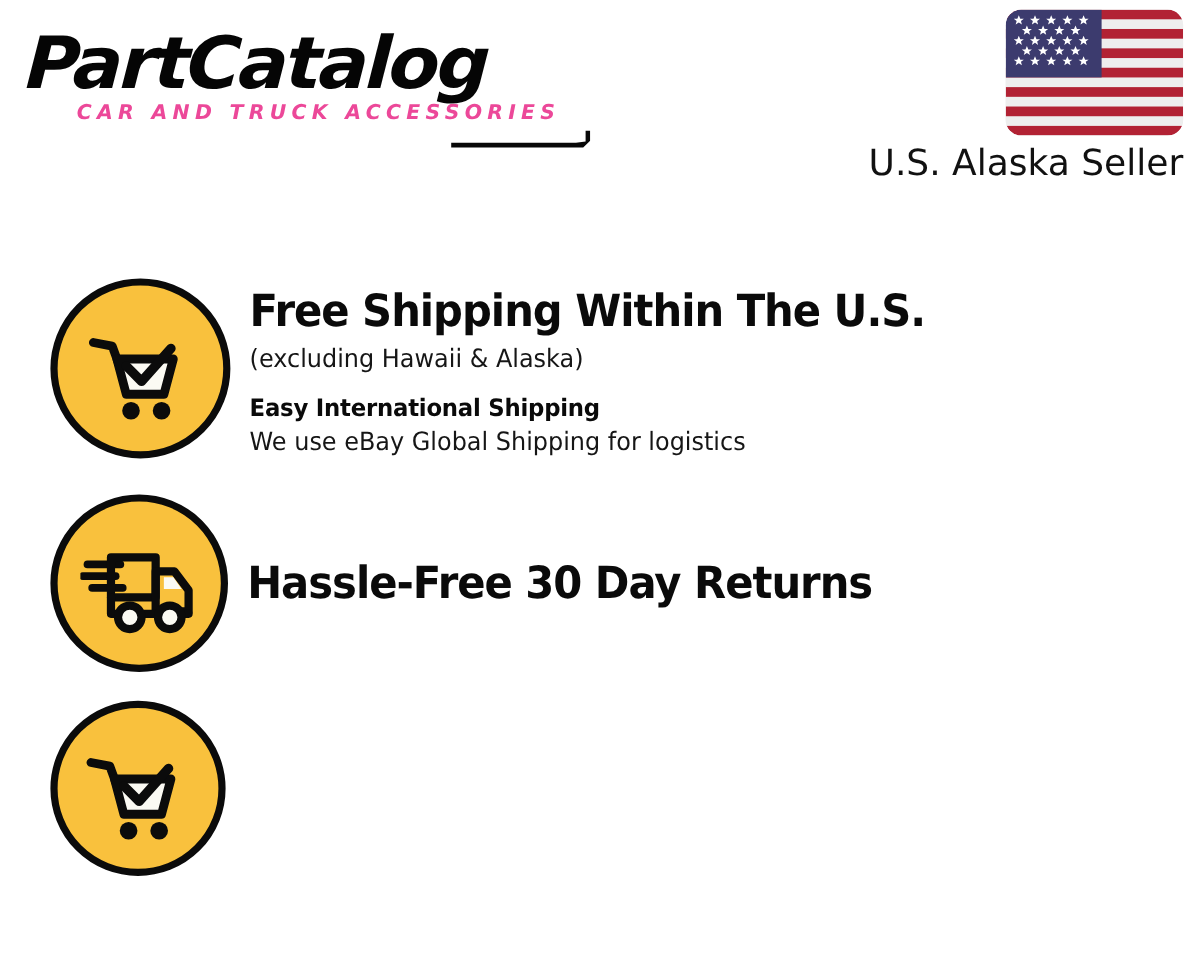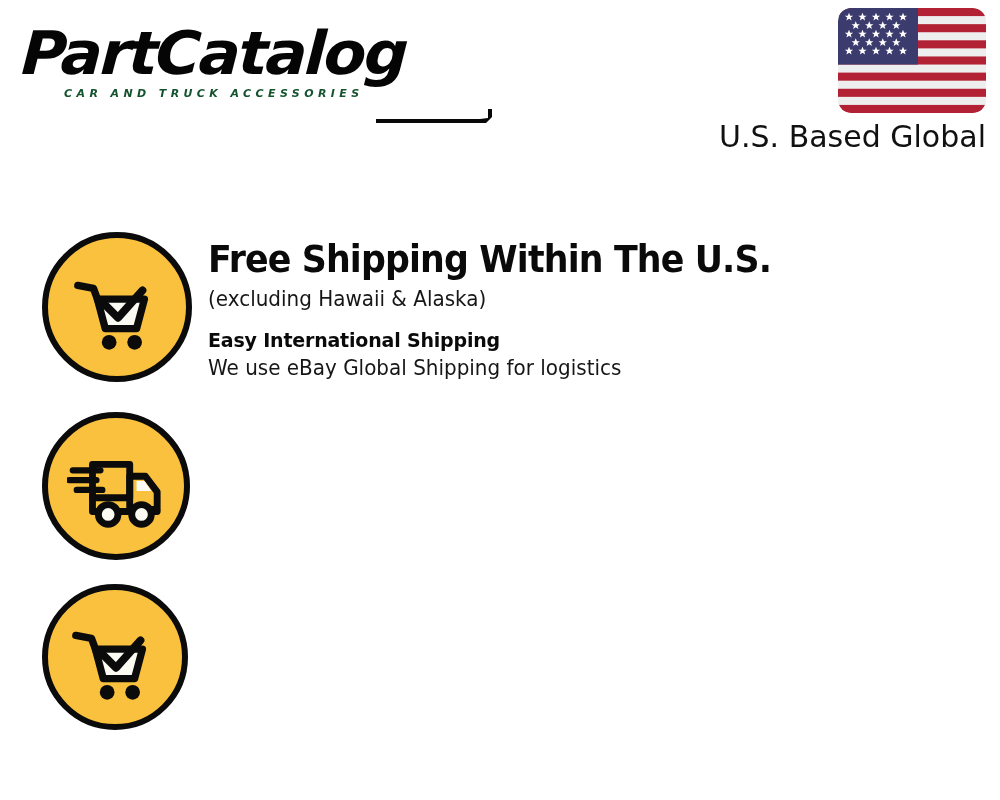--- a/index.html
+++ b/index.html
@@ -54,24 +54,24 @@
     white-space: nowrap;
   }
 
   .logo-tagline {
     display: block;
     margin-top: 2px;
     margin-left: 42px;
     font-family: "DejaVu Sans", sans-serif;
     font-weight: 700;
     font-style: italic;
-    font-size: 11px;
+    font-size: 17px;
     line-height: 16px;
     letter-spacing: 4.4px;
-    color: #14532d;
+    color: #ec4899;
     white-space: nowrap;
   }
 
   .logo-swoosh {
     position: absolute;
     left: 352px;
     top: 86px;
     width: 118px;
     height: 17px;
     overflow: hidden;
@@ -281,21 +281,21 @@
 
               <use href="#starshape" x="11" y="43"></use>
               <use href="#starshape" x="24.5" y="43"></use>
               <use href="#starshape" x="38" y="43"></use>
               <use href="#starshape" x="51.5" y="43"></use>
               <use href="#starshape" x="65" y="43"></use>
             </g>
           </g>
         </svg>
       </span>
-      <span class="seller-text">U.S. Based Global</span>
+      <span class="seller-text">U.S. Alaska Seller</span>
     </div>
 
   </div>
 
   <div class="features">
 
     <div class="feature-row row-0">
       <div class="icon-badge badge-0">
         <svg viewBox="0 0 100 100" aria-hidden="true">
 
@@ -330,20 +330,23 @@
 
           <path d="M64 40 L80 40 L92 56 L92 74 L64 74 Z" fill="none" stroke="#0B0B0B" stroke-width="7" stroke-linejoin="round"></path>
 
           <path d="M71 45 L79 45 L86 55 L71 55 Z" fill="#FBFAF3"></path>
 
           <path d="M26 62 L26 76 L92 76" fill="none" stroke="#0B0B0B" stroke-width="7" stroke-linecap="round" stroke-linejoin="round"></path>
 
           <circle cx="42" cy="79" r="10" fill="#FBFAF3" stroke="#0B0B0B" stroke-width="7"></circle>
           <circle cx="76" cy="79" r="10" fill="#FBFAF3" stroke="#0B0B0B" stroke-width="7"></circle>
         </svg>
+      </div>
+      <div class="feature-text">
+        <span class="feature-title">Hassle-Free 30 Day Returns</span>
       </div>
     </div>
 
     <div class="feature-row row-2 single">
       <div class="icon-badge badge-2">
         <svg viewBox="0 0 100 100" aria-hidden="true">
           <path d="M33 42 L75 42 L69 70 L39 70 Z" fill="#FBFAF3"></path>
           <path d="M10 28 L26 31 L33 50" fill="none" stroke="#0B0B0B" stroke-width="7.5" stroke-linecap="round" stroke-linejoin="round"></path>
           <path d="M30 42 L78 42 L70 72 L38 72 L30 42" fill="none" stroke="#0B0B0B" stroke-width="7.5" stroke-linecap="round" stroke-linejoin="round"></path>
           <path d="M38 48 L51 61 L76 33" fill="none" stroke="#0B0B0B" stroke-width="8" stroke-linecap="round" stroke-linejoin="round"></path>

